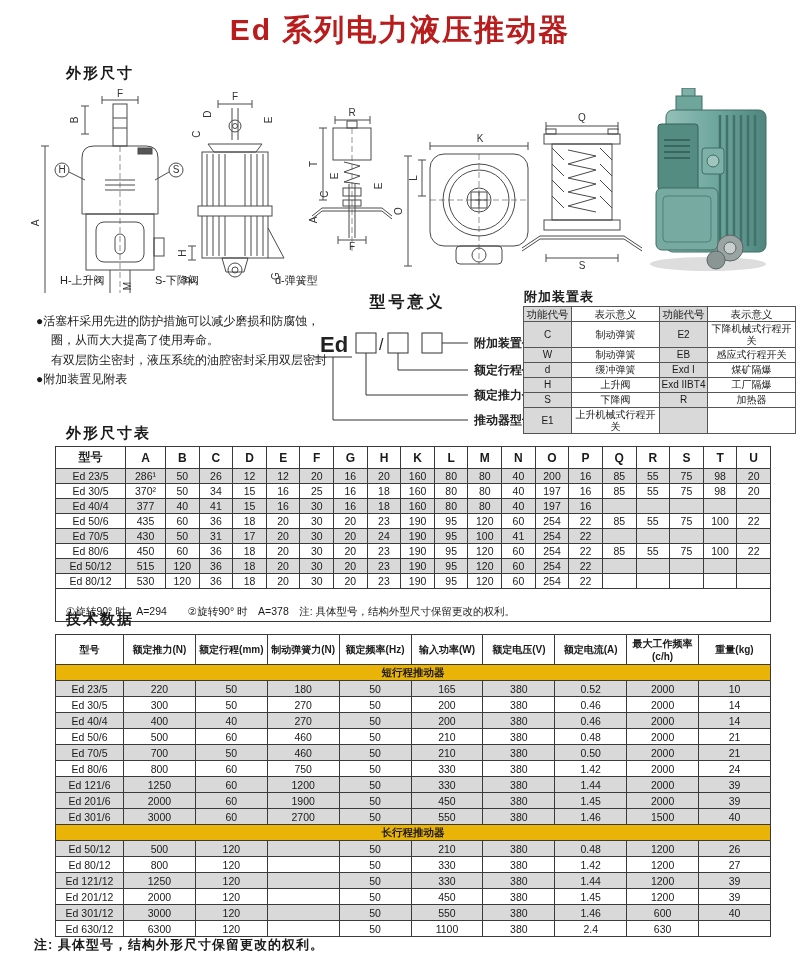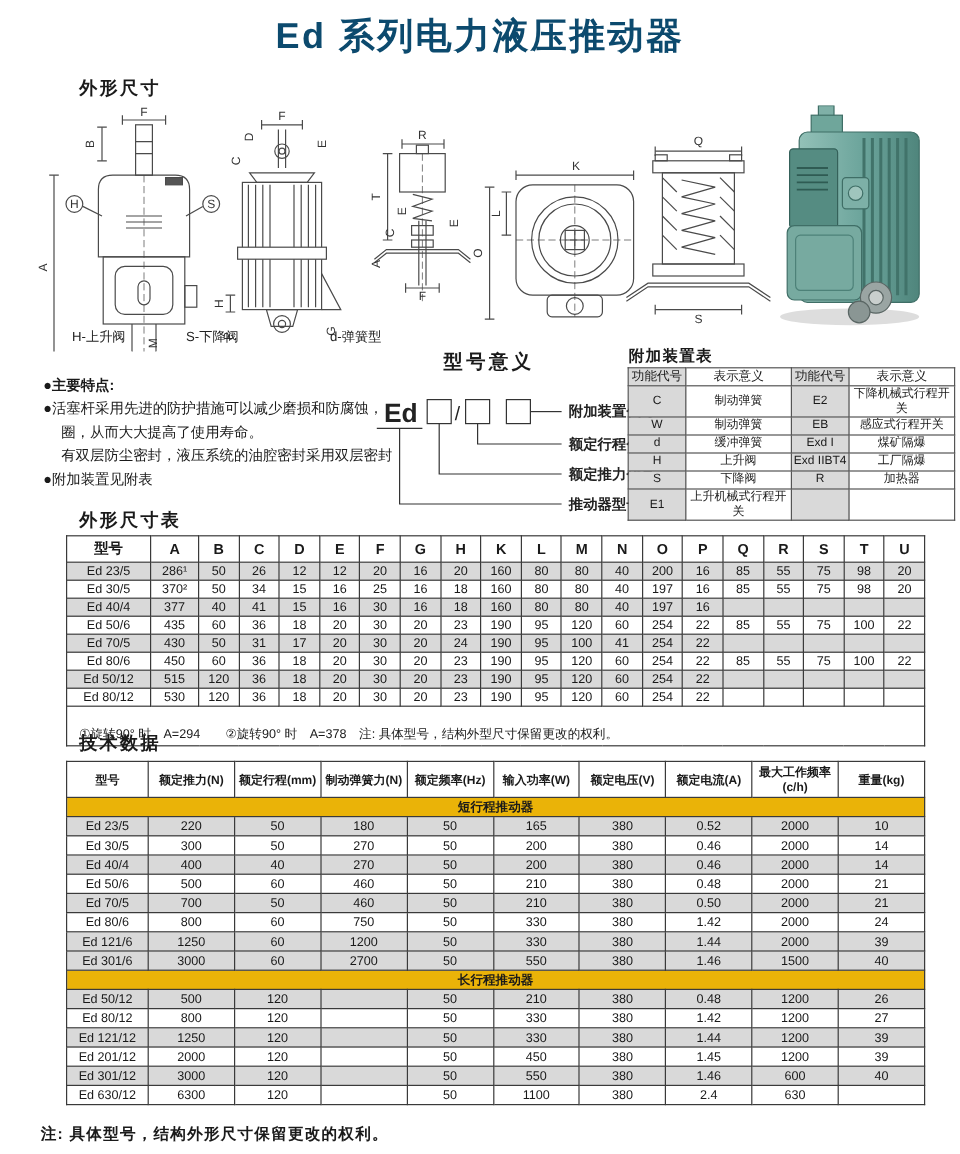--- a/index.html
+++ b/index.html
@@ -1,21 +1,21 @@
 <!DOCTYPE html>
 <html><head>
 <meta charset="utf-8">
 <style>
   *{margin:0;padding:0;box-sizing:border-box;}
   html,body{background:#ffffff;}
   body{width:800px;height:962px;position:relative;overflow:hidden;
        font-family:"Liberation Sans","DejaVu Sans",sans-serif;color:#1a1a1a;}
   .abs{position:absolute;}
   .h1{left:0;top:10px;width:800px;text-align:center;font-size:30px;font-weight:bold;
-      color:#0c4a6e;letter-spacing:2px;}
+      color:#b91c1c;letter-spacing:2px;}
   .sec{font-size:15px;font-weight:bold;letter-spacing:2px;}
   
   #features{left:36px;top:312px;width:292px;font-size:12px;line-height:1.62;}
   #features .ln0{font-weight:bold;}
   #features .ind{padding-left:15px;}
   
   #model-head{left:300px;top:292px;width:215px;text-align:center;font-size:16px;
               font-weight:bold;letter-spacing:3px;}
   
   #addons-head{left:524px;top:288px;font-size:13px;font-weight:bold;letter-spacing:1px;}
@@ -245,21 +245,20 @@
     <rect x="626" y="100" width="62" height="62" rx="6" fill="#77aaa0" stroke="#3f6e66"></rect>
     <rect x="633" y="108" width="48" height="46" rx="4" fill="none" stroke="#4d8178"></rect>
     <circle cx="700" cy="160" r="13" fill="#9aa5a3" stroke="#5a6664"></circle>
     <circle cx="700" cy="160" r="6" fill="#c9cfcd" stroke="#5a6664"></circle>
     <circle cx="686" cy="172" r="9" fill="#8a9694" stroke="#5a6664"></circle>
   </g>
 </svg>
 </div>
 
 <div class="abs" id="features">
-  <div class="ln0">●主要特点:</div>
   <div>●活塞杆采用先进的防护措施可以减少磨损和防腐蚀，</div>
   <div class="ind">圈，从而大大提高了使用寿命。</div>
   <div class="ind">有双层防尘密封，液压系统的油腔密封采用双层密封</div>
   <div>●附加装置见附表</div>
 </div>
 
 <div class="abs" id="model-head">型号意义</div>
 <div class="abs" style="left:300px;top:315px;width:325px;height:125px;">
 <svg width="325" height="125" viewBox="0 0 325 125">
   <g stroke="#333" stroke-width="1" fill="none">
@@ -646,20 +645,32 @@
         <td>60</td>
         <td>1200</td>
         <td>50</td>
         <td>330</td>
         <td>380</td>
         <td>1.44</td>
         <td>2000</td>
         <td>39</td>
       </tr>
       <tr class="shade">
+        <td>Ed 201/6</td>
+        <td>2000</td>
+        <td>60</td>
+        <td>1900</td>
+        <td>50</td>
+        <td>450</td>
+        <td>380</td>
+        <td>1.45</td>
+        <td>2000</td>
+        <td>39</td>
+      </tr>
+      <tr class="shade">
         <td>Ed 301/6</td>
         <td>3000</td>
         <td>60</td>
         <td>2700</td>
         <td>50</td>
         <td>550</td>
         <td>380</td>
         <td>1.46</td>
         <td>1500</td>
         <td>40</td>

